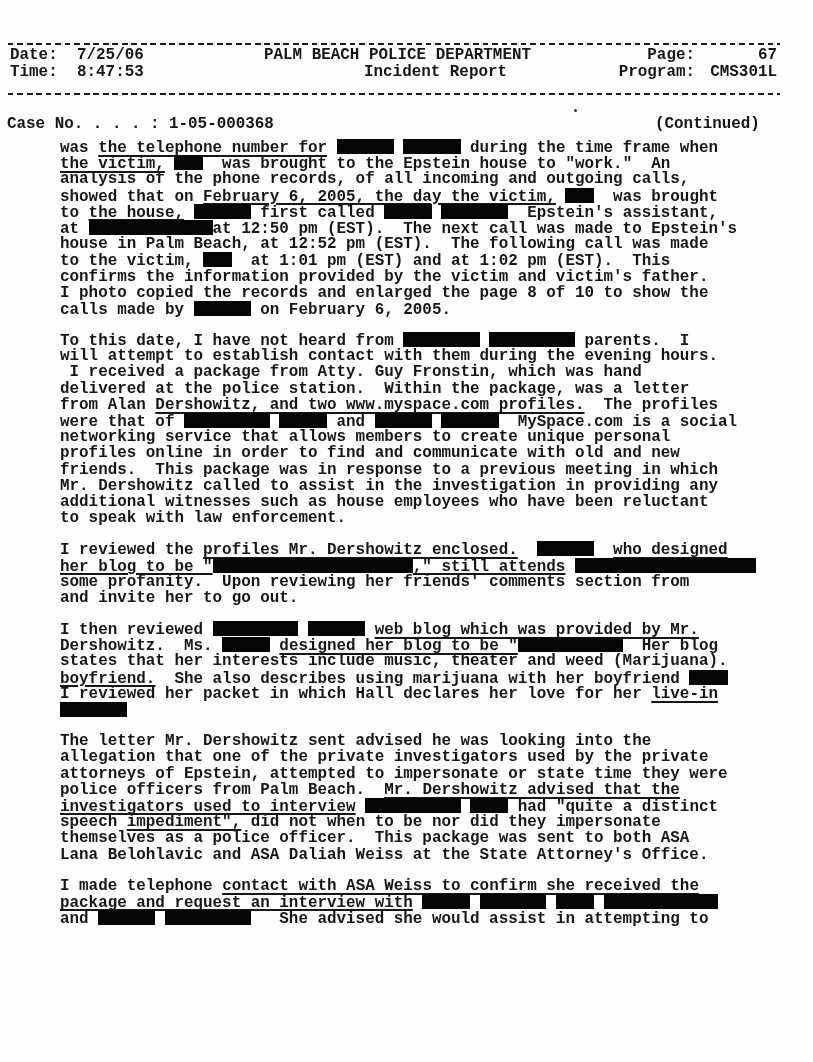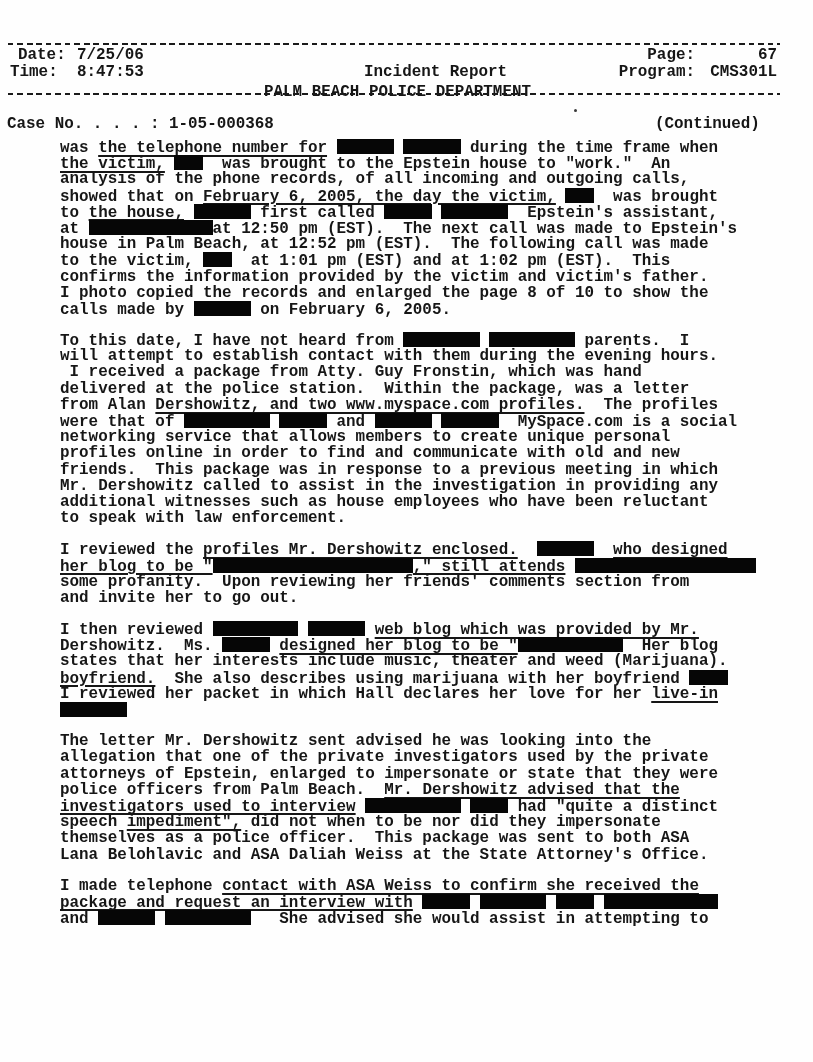--- a/index.html
+++ b/index.html
@@ -42,23 +42,23 @@
   .speck{position:absolute;background:#3a3a3a;border-radius:50%;}
 </style>
 </head>
 <body>
 
 <div class="page">
 
   <div class="divider" style="top:43px;"></div>
 
   <div class="hrow">
-    <span style="left:10px;top:47px;margin-left:8px;">Date:</span>
+    <span style="left:10px;top:47px;">Date:</span>
     <span style="left:77px;top:47px;">7/25/06</span>
-    <span style="left:264px;top:47px;margin-top:37px;">PALM BEACH POLICE DEPARTMENT</span>
+    <span style="left:264px;top:47px;">PALM BEACH POLICE DEPARTMENT</span>
     <span class="lbl-box" style="left:615px;top:47px;width:80px;">Page:</span>
     <span class="val-box" style="left:697px;top:47px;width:80px;">67</span>
   </div>
 
   <div class="hrow">
     <span style="left:10px;top:63.5px;">Time:</span>
     <span style="left:77px;top:63.5px;">8:47:53</span>
     <span style="left:352px;top:63.5px;margin-left:12px;">Incident Report</span>
     <span class="lbl-box" style="left:615px;top:63.5px;width:80px;">Program:</span>
     <span class="val-box" style="left:697px;top:63.5px;width:80px;">CMS301L</span>
@@ -110,21 +110,21 @@
         <div class="line"><span>I then reviewed </span><span class="redact" style="width: 9ch;"></span><span> </span><span class="redact" style="width: 6ch;"></span><span> </span><span class="u">web blog which was provided by Mr.</span></div>
         <div class="line"><span>Dershowitz.  Ms. </span><span class="redact" style="width: 5ch;"></span><span> </span><span class="u">designed her blog to be "</span><span class="redact" style="width: 11ch;"></span><span>  Her blog</span></div>
         <div class="line"><span>states that her interests include music, theater and weed (Marijuana).</span></div>
         <div class="line"><span class="u">boyfriend.</span><span>  She also describes using marijuana with her boyfriend </span><span class="redact" style="width: 4ch;"></span></div>
         <div class="line"><span>I reviewed her packet in which Hall declares her love for her </span><span class="u">live-in</span></div>
         <div class="line"><span class="redact" style="width: 7ch;"></span></div>
       </div>
       <div class="para">
         <div class="line"><span>The letter Mr. Dershowitz sent advised he was looking into the</span></div>
         <div class="line"><span>allegation that one of the private investigators used by the private</span></div>
-        <div class="line"><span>attorneys of Epstein, enlarged to impersonate or state that they were</span></div>
+        <div class="line"><span>attorneys of Epstein, attempted to impersonate or state time they were</span></div>
         <div class="line"><span>police officers from Palm Beach.  </span><span class="u">Mr. Dershowitz advised that the</span></div>
         <div class="line"><span class="u">investigators used to interview</span><span> </span><span class="redact" style="width: 10ch;"></span><span> </span><span class="redact" style="width: 4ch;"></span><span> had "quite a distinct</span></div>
         <div class="line"><span>speech </span><span class="u">impediment",</span><span> did not when to be nor did they impersonate</span></div>
         <div class="line"><span>themselves as a police officer.  This package was sent to both ASA</span></div>
         <div class="line"><span>Lana Belohlavic and ASA Daliah Weiss at the State Attorney's Office.</span></div>
       </div>
       <div class="para">
         <div class="line"><span>I made telephone </span><span class="u">contact with ASA Weiss to confirm she received the</span></div>
         <div class="line"><span class="u">package and request an interview with</span><span> </span><span class="redact" style="width: 5ch;"></span><span> </span><span class="redact" style="width: 7ch;"></span><span> </span><span class="redact" style="width: 4ch;"></span><span> </span><span class="redact" style="width: 12ch;"></span></div>
         <div class="line"><span>and </span><span class="redact" style="width: 6ch;"></span><span> </span><span class="redact" style="width: 9ch;"></span><span>   She advised she would assist in attempting to</span></div>

